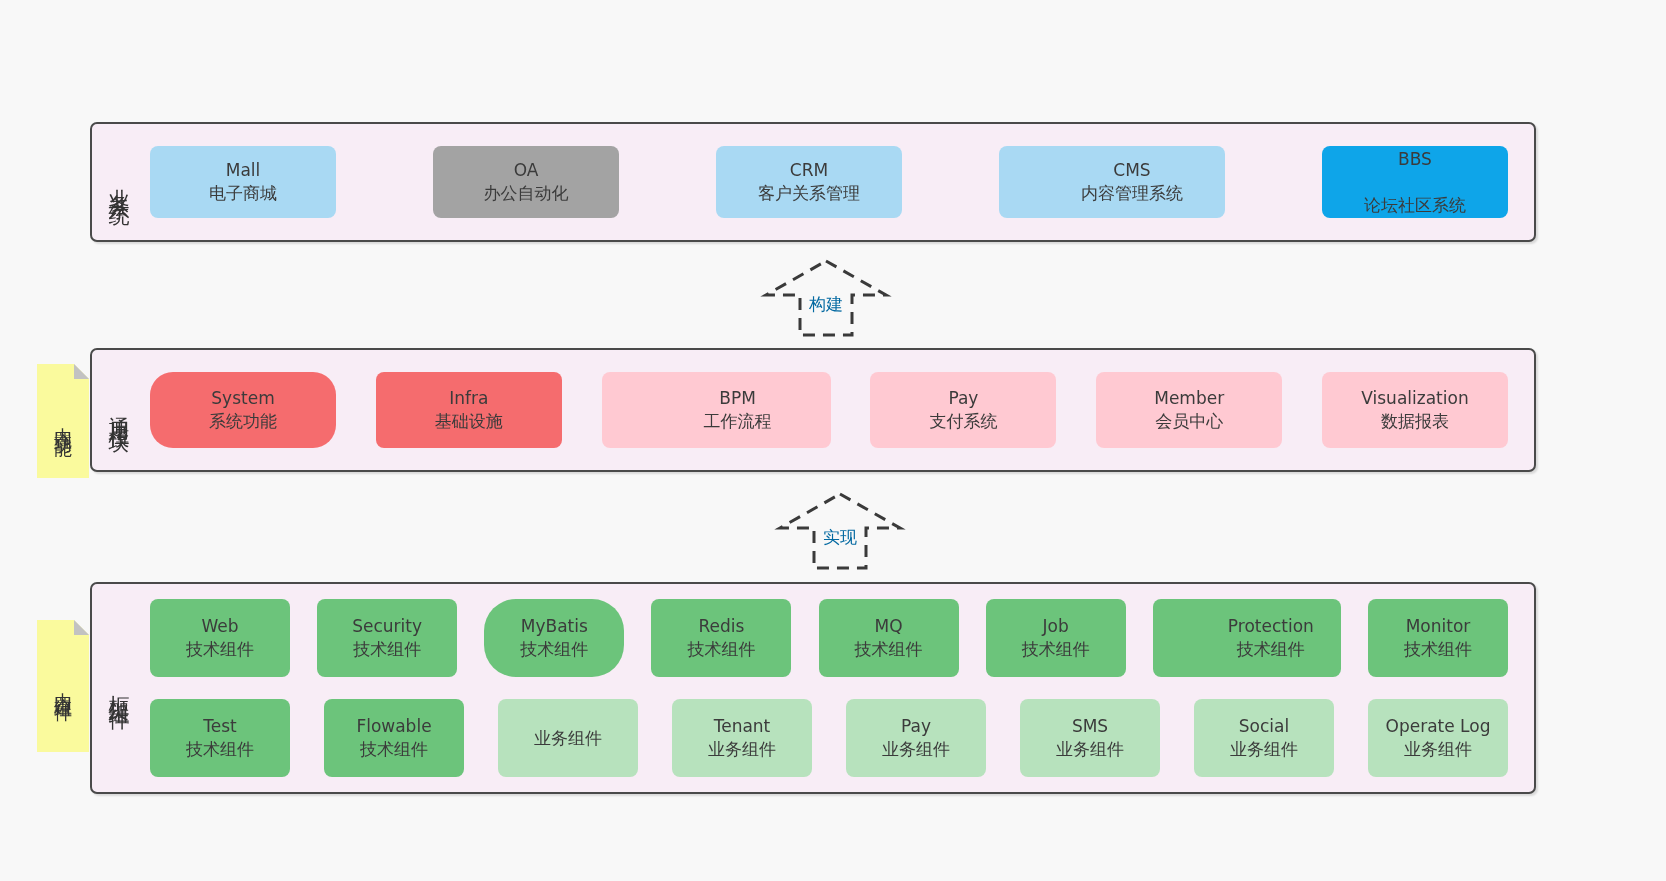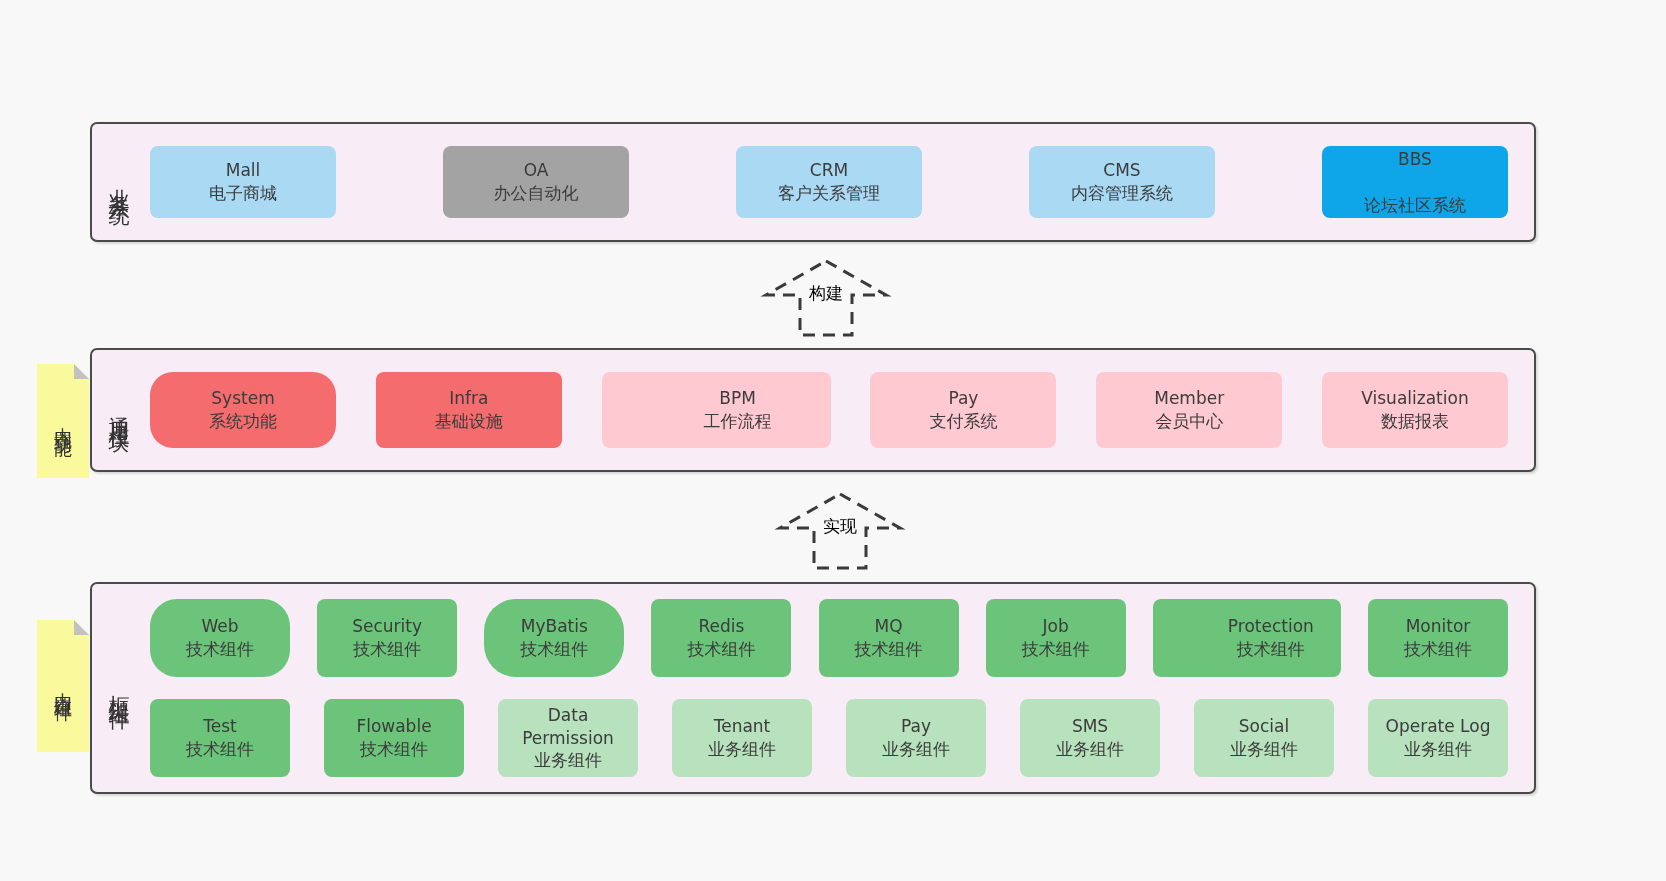--- a/index.html
+++ b/index.html
@@ -31,22 +31,22 @@
   }
   #sec-business .box{width:186px;height:72px;}
   #sec-common .box{width:186px;height:76px;}
   #sec-framework .box{width:140px;height:78px;}
   .box-title,.box-subtitle{white-space:pre-line;padding:0 6px;}
   .arrow{position:absolute;width:140px;height:86px;}
   #arrow-build{left:756px;top:255px;}
   #arrow-implement{left:770px;top:488px;}
   .arrow svg{position:absolute;left:0;top:0;}
   .arrow-label{
-    position:absolute;left:50%;top:27px;transform:translateX(-50%);
-    background:#f8f8f8;padding:0 5px;font-size:17px;color:#000000;white-space:nowrap;
+    position:absolute;left:50%;top:38px;transform:translateX(-50%);
+    background:#f8f8f8;padding:0 5px;font-size:17px;color:#0369a1;white-space:nowrap;
   }
   .sticky{
     position:absolute;left:37px;width:52px;z-index:3;
     background:#fafa9d;
     clip-path:polygon(0 0,calc(100% - 15px) 0,100% 15px,100% 100%,0 100%);
     display:flex;align-items:center;justify-content:center;
     writing-mode:vertical-rl;text-orientation:upright;
     font-size:18px;letter-spacing:4px;color:#333;
   }
   #sticky-functions{top:364px;height:114px;}
@@ -69,21 +69,21 @@
           <div class="box-subtitle">电子商城</div>
         </div>
         <div class="box" style="background: #a3a3a3;">
           <div class="box-title">OA</div>
           <div class="box-subtitle">办公自动化</div>
         </div>
         <div class="box" style="background: rgb(169, 217, 243);">
           <div class="box-title">CRM</div>
           <div class="box-subtitle">客户关系管理</div>
         </div>
-        <div class="box" style="background: rgb(169, 217, 243);">
+        <div class="box" style="background: rgb(169, 217, 243); padding-left: 40px;">
           <div class="box-title">CMS</div>
           <div class="box-subtitle">内容管理系统</div>
         </div>
         <div class="box" style="background: #0ea5e9; gap: 23px;">
           <div class="box-title">BBS</div>
           <div class="box-subtitle">论坛社区系统</div>
         </div>
       </div>
     </div>
 </div>
@@ -133,21 +133,21 @@
   <svg width="140" height="86" viewBox="0 0 140 86">
     <polygon points="70,6 130,40 96,40 96,80 44,80 44,40 10,40" fill="none" stroke="#3a3a3a" stroke-width="3" stroke-dasharray="12 8"></polygon>
   </svg>
   <span class="arrow-label">实现</span>
 </div>
 
 <div class="panel" id="sec-framework" style="background: rgb(248, 237, 246);">
   <div class="side-label">框架组件</div>
   <div class="boxes-area">
       <div class="box-row">
-        <div class="box" style="background: rgb(108, 196, 123); border-radius: 27px;">
+        <div class="box" style="background: rgb(108, 196, 123);">
           <div class="box-title">Web</div>
           <div class="box-subtitle">技术组件</div>
         </div>
         <div class="box" style="background: rgb(108, 196, 123);">
           <div class="box-title">Security</div>
           <div class="box-subtitle">技术组件</div>
         </div>
         <div class="box" style="background: rgb(108, 196, 123); border-radius: 32px;">
           <div class="box-title">MyBatis</div>
           <div class="box-subtitle">技术组件</div>
@@ -176,21 +176,20 @@
       <div class="box-row">
         <div class="box" style="background: rgb(108, 196, 123);">
           <div class="box-title">Test</div>
           <div class="box-subtitle">技术组件</div>
         </div>
         <div class="box" style="background: rgb(108, 196, 123);">
           <div class="box-title">Flowable</div>
           <div class="box-subtitle">技术组件</div>
         </div>
         <div class="box" style="background: rgb(183, 226, 189);">
-          <div class="box-title">Data Permission</div>
           <div class="box-subtitle">业务组件</div>
         </div>
         <div class="box" style="background: rgb(183, 226, 189);">
           <div class="box-title">Tenant</div>
           <div class="box-subtitle">业务组件</div>
         </div>
         <div class="box" style="background: rgb(183, 226, 189);">
           <div class="box-title">Pay</div>
           <div class="box-subtitle">业务组件</div>
         </div>

